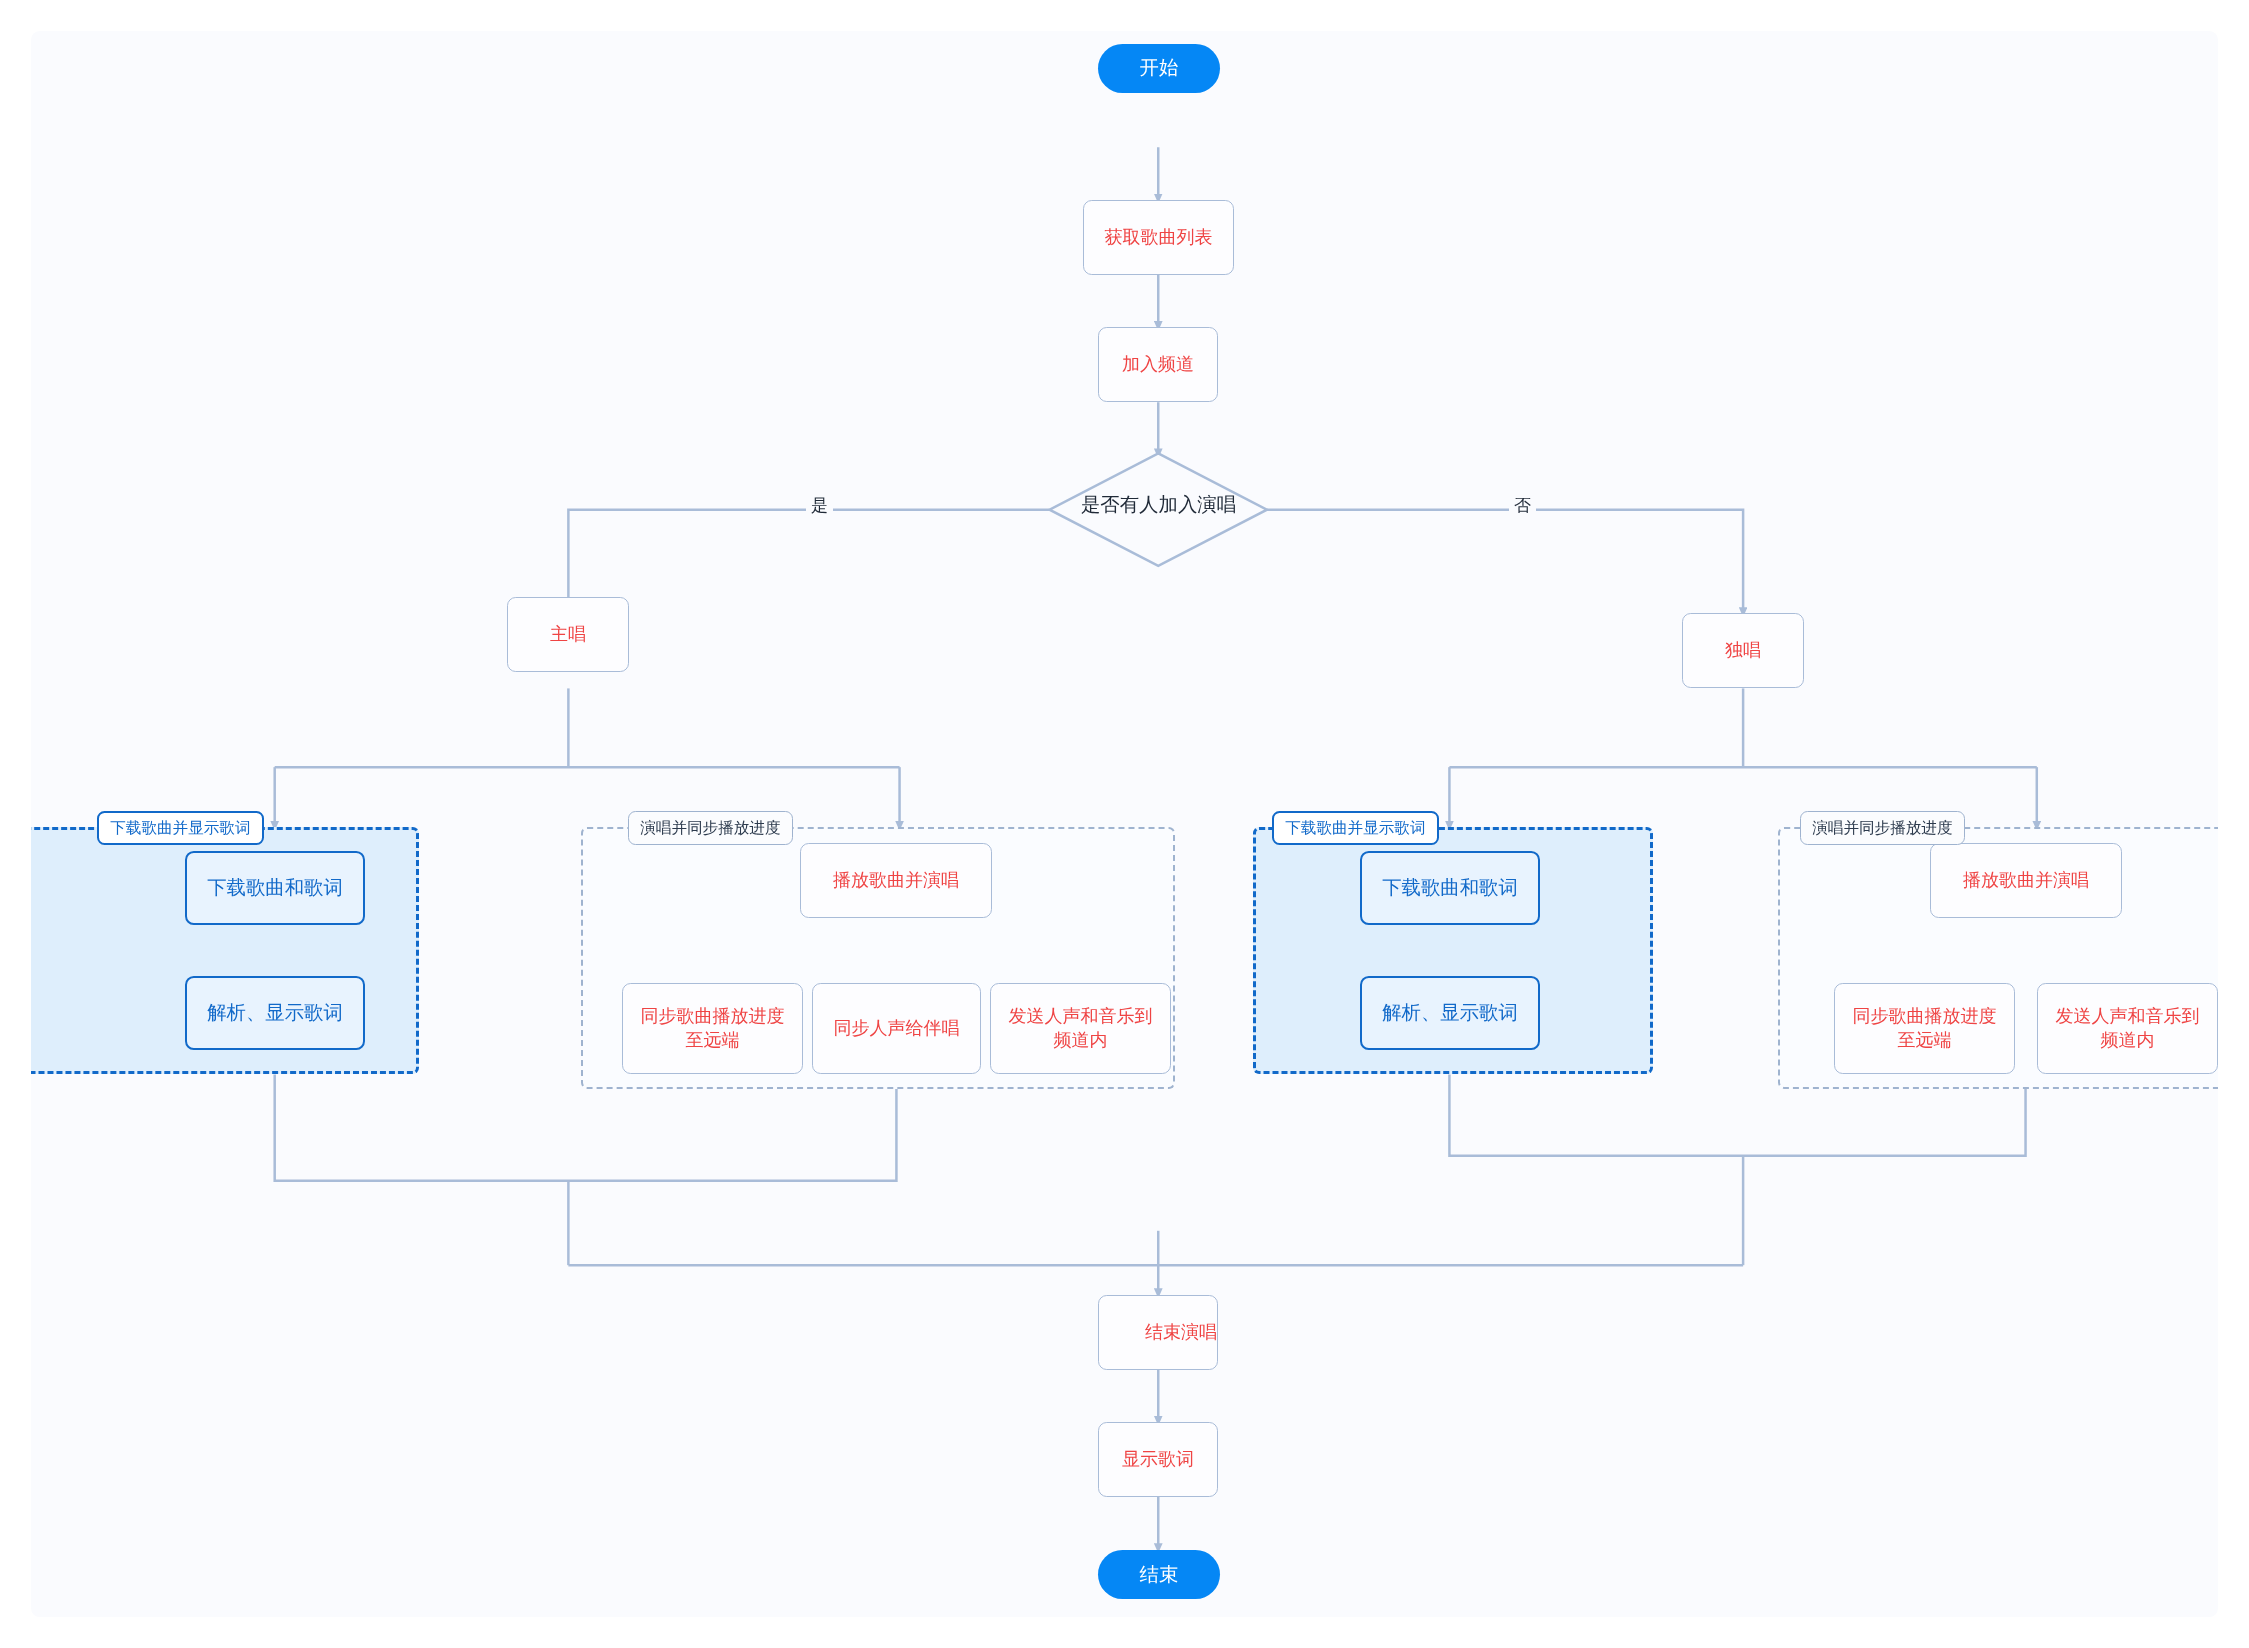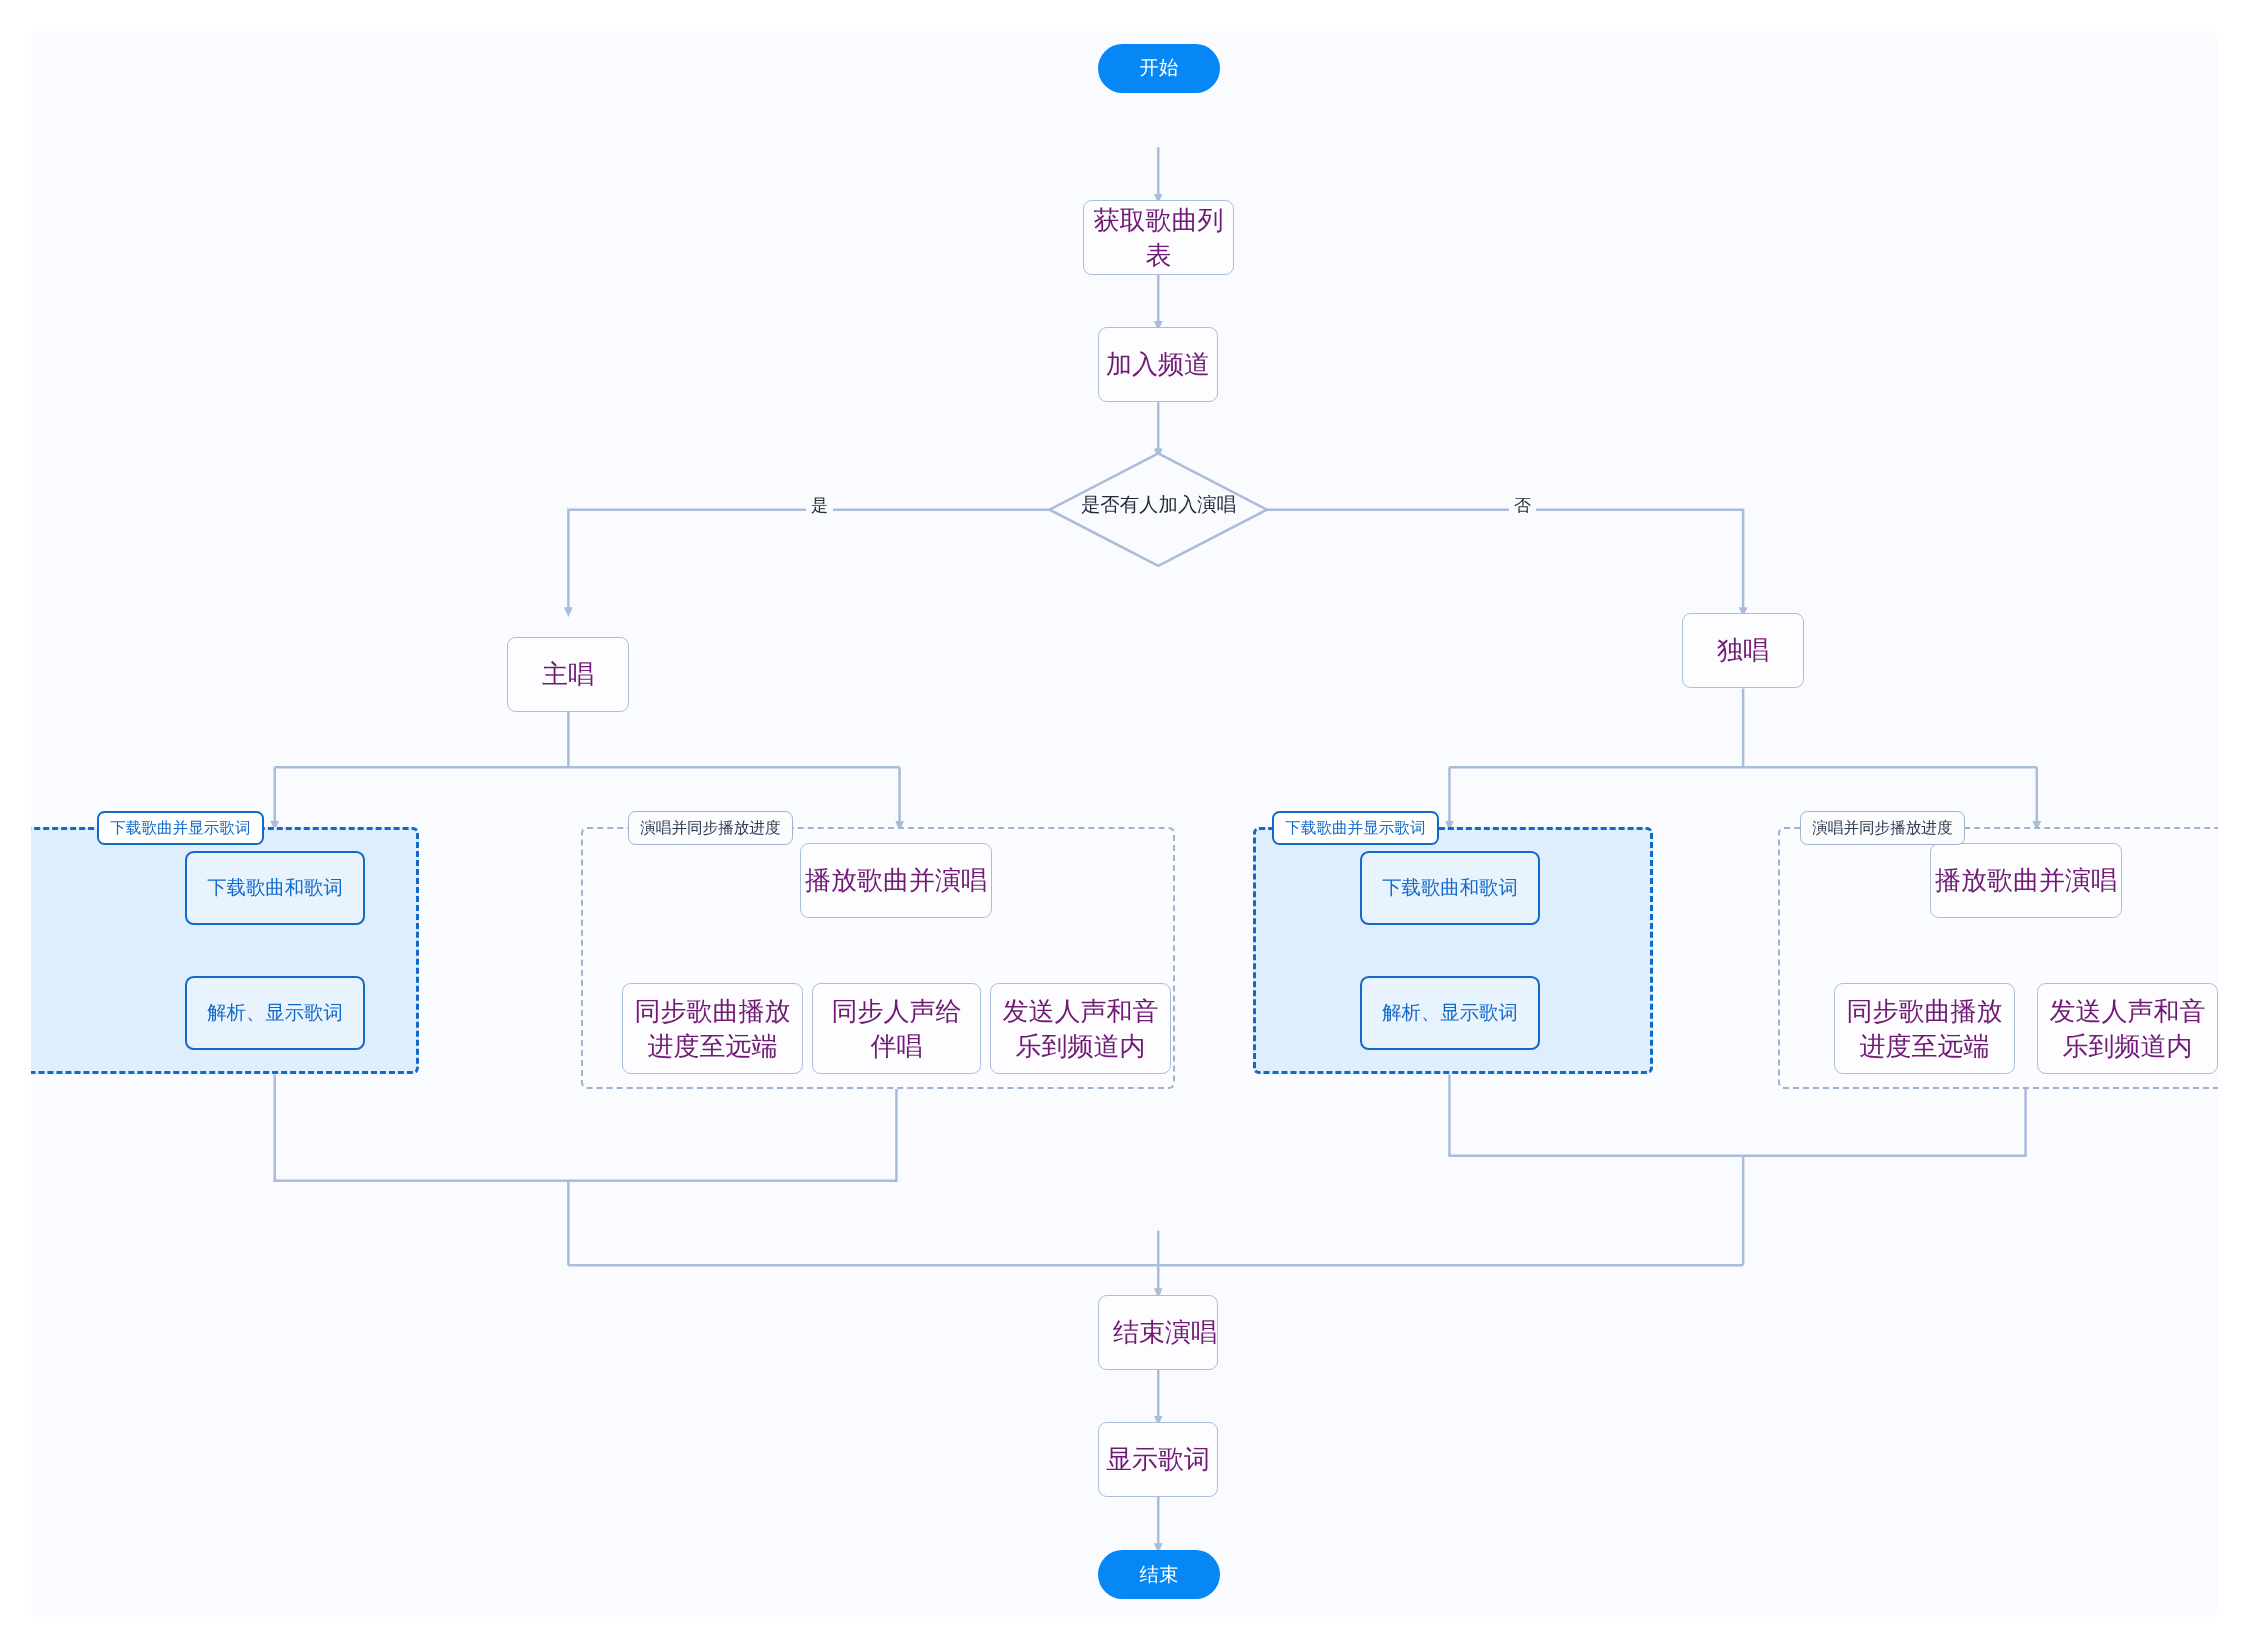--- a/index.html
+++ b/index.html
@@ -5,21 +5,21 @@
   html,body{margin:0;padding:0;background:#ffffff;}
   body{width:2250px;height:1649px;font-family:"Liberation Sans","DejaVu Sans",sans-serif;}
   #canvas{position:absolute;left:31px;top:31px;width:2187px;height:1586px;background:#fafbfe;border-radius:8.7px;overflow:hidden;}
   svg#wires{position:absolute;left:0;top:0;width:2187px;height:1586px;}
 
   .node{position:absolute;box-sizing:border-box;display:flex;align-items:center;justify-content:center;text-align:center;line-height:1.32;}
 
   
   .terminal{background:#0587f5;color:#ffffff;border-radius:62px;font-size:19.4px;}
   
-  .proc{background:#fdfdff;border:1.9px solid #a9bcd8;border-radius:8.7px;color:#701a75;font-size:26px;}
+  .proc{background:#fdfdff;border:1.9px solid #a9bcd8;border-radius:8.7px;color:#ef4444;font-size:18px;}
   
   .proc-blue{background:#e8f3fe;border:2.5px solid #1169c9;border-radius:8.7px;color:#1169c9;font-size:19.4px;margin-top:8px;}
   .diamond-label{position:absolute;display:flex;justify-content:center;font-size:19.4px;color:#1f2937;white-space:nowrap;}
 
   
   .sg{position:absolute;box-sizing:border-box;border-radius:6.2px;}
   .sg.gray{border:2.5px dashed #9fb3cf;background:#fafcff;}
   .sg.blue{border:3.1px dashed #1169c9;background:#deeefc;}
   .sg-title{position:absolute;box-sizing:border-box;display:flex;align-items:center;justify-content:center;
             border-radius:7.5px;padding:0 11.2px;height:34px;font-size:15.6px;white-space:nowrap;z-index:5;}
@@ -110,21 +110,21 @@
     <span>是否有人加入演唱</span>
   </div>
 
   <div class="edge-label" style="left:775px;top:462px;">
     <span>是</span>
   </div>
   <div class="edge-label" style="left:1478px;top:462px;">
     <span>否</span>
   </div>
 
-  <div class="node proc" style="left:476px;top:606px;width:122px;height:75px;">
+  <div class="node proc" style="left:476px;top:566px;width:122px;height:75px;">
     <span>主唱</span>
   </div>
 
   <div class="node proc" style="left:1651px;top:582px;width:122px;height:75px;">
     <span>独唱</span>
   </div>
 
   <div class="sg blue" style="left:-12.5px;top:796px;width:400px;height:247px;"></div>
   <div class="sg-title blue" style="left:66px;top:780px;">
     <span>下载歌曲并显示歌词</span>

